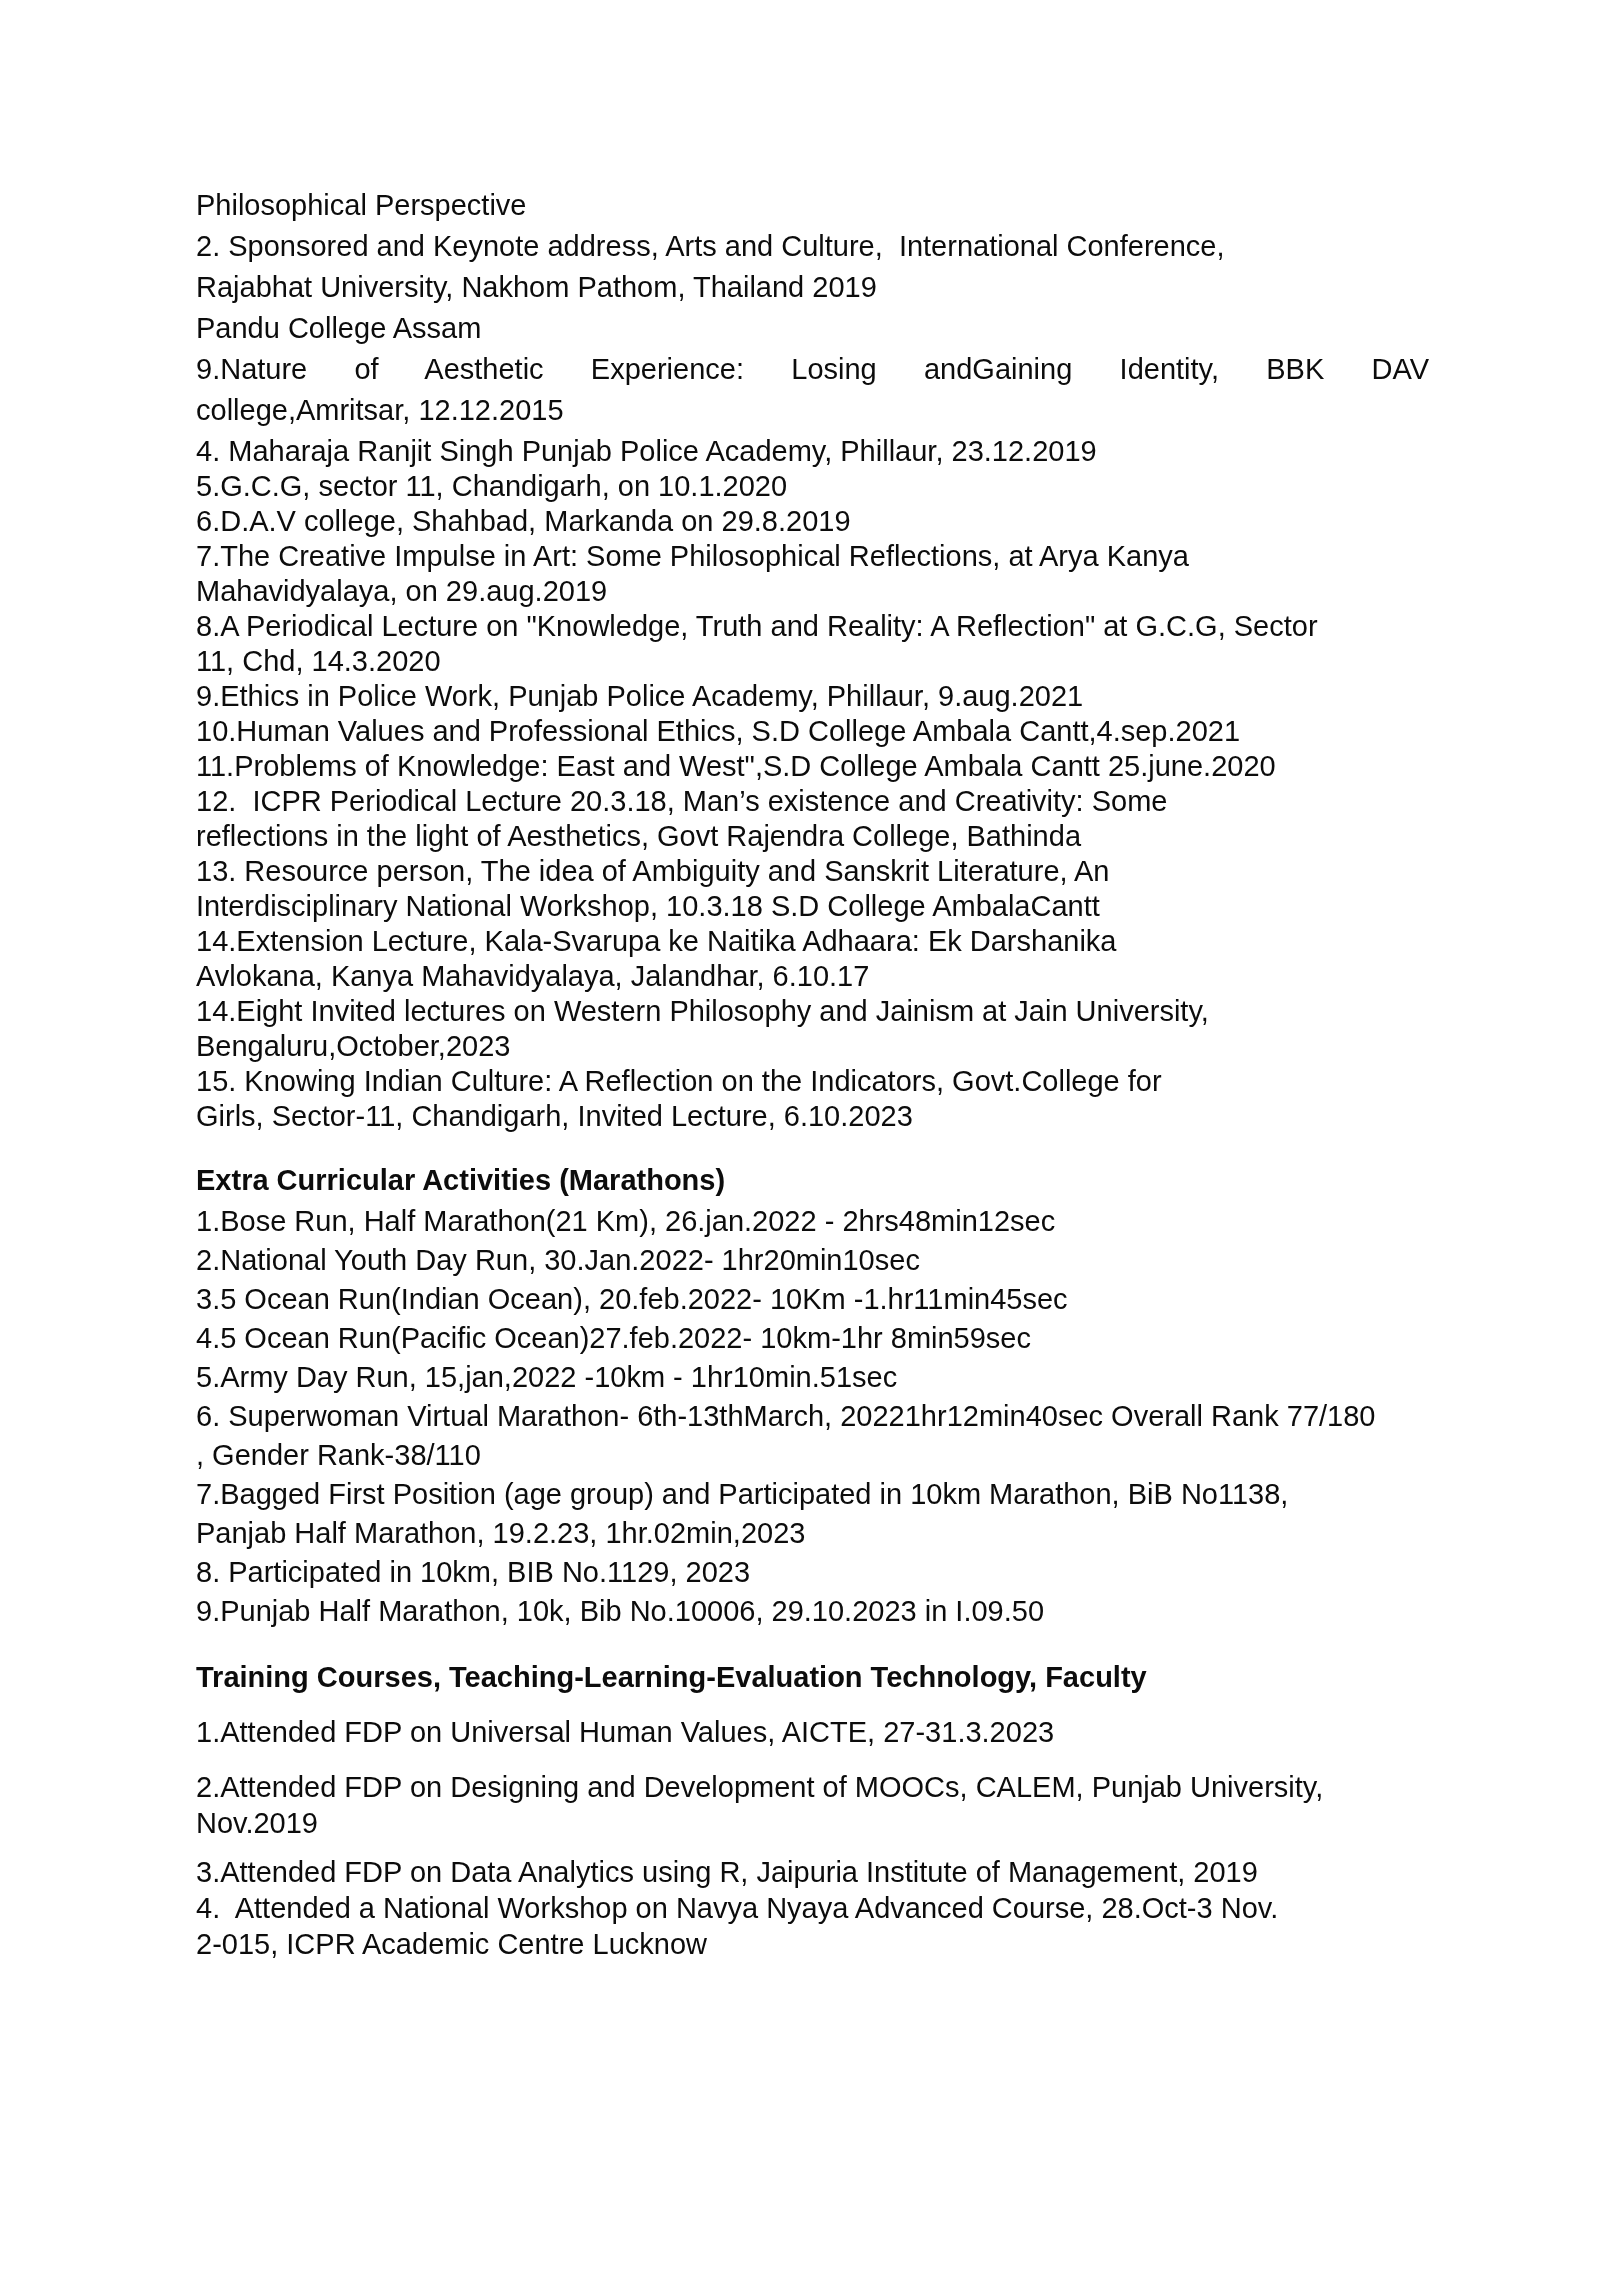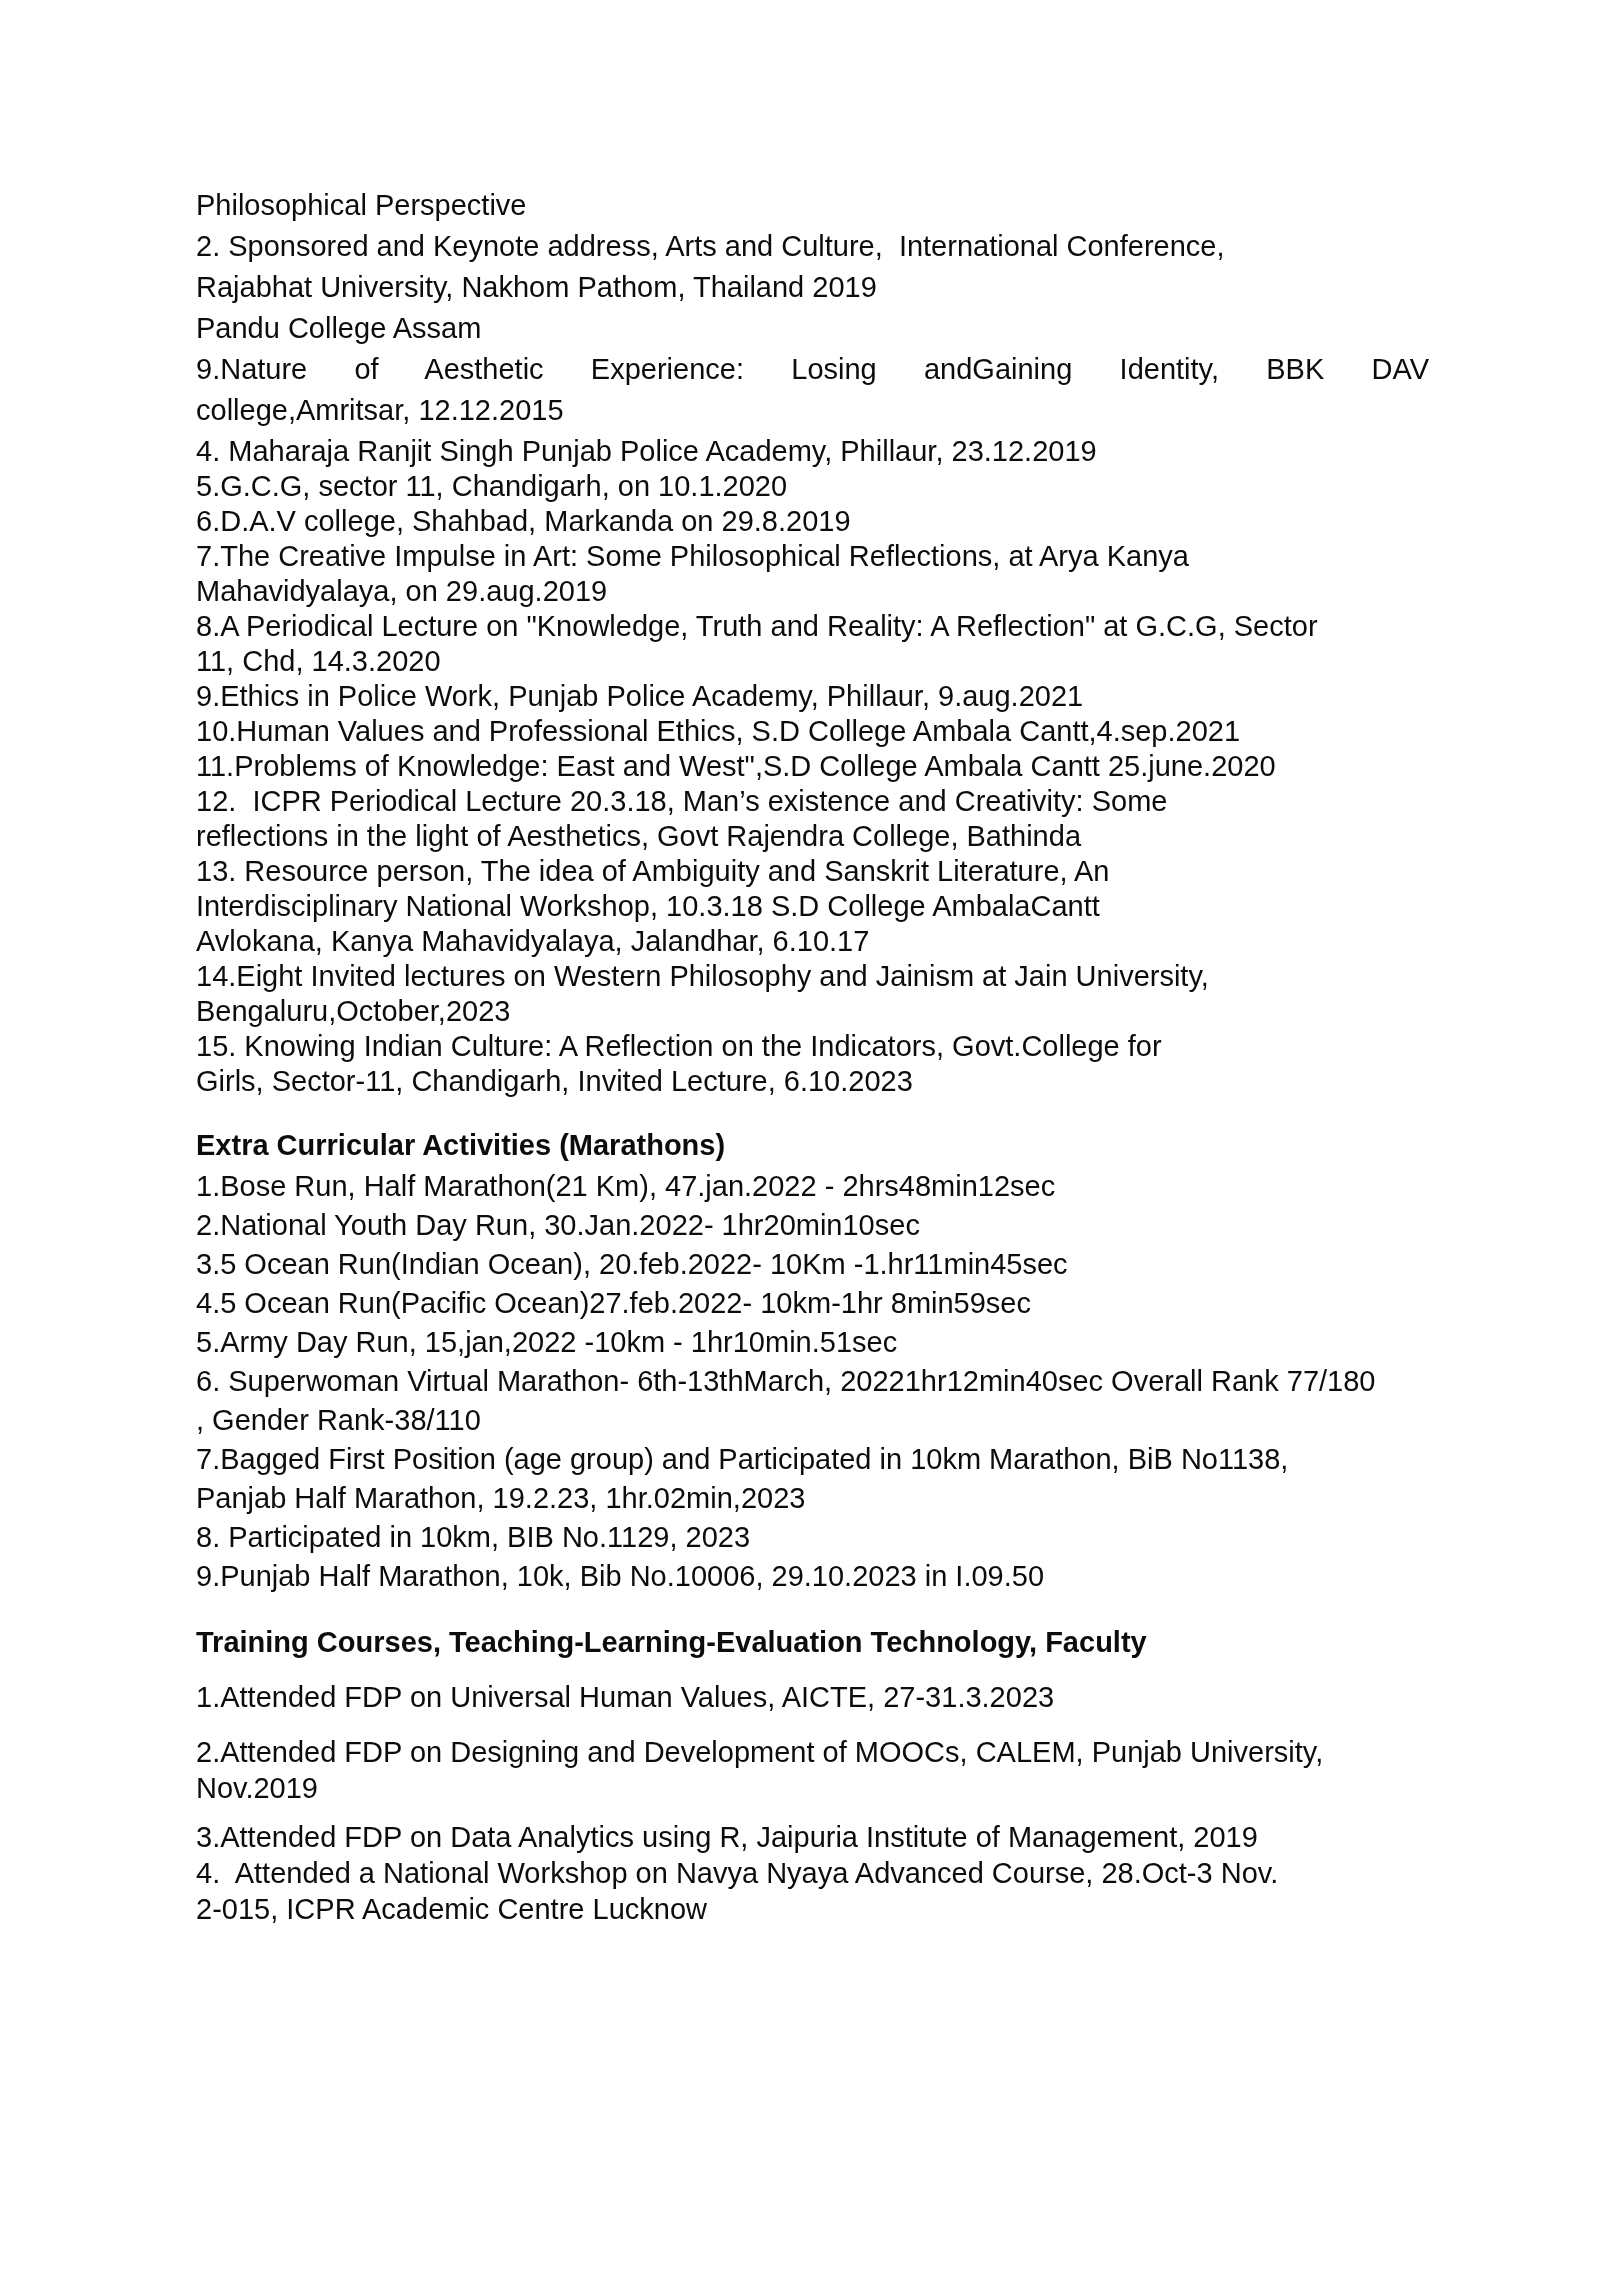--- a/index.html
+++ b/index.html
@@ -82,31 +82,32 @@
       <div class="line"><span>Mahavidyalaya, on 29.aug.2019</span></div>
       <div class="line"><span>8.A Periodical Lecture on "Knowledge, Truth and Reality: A Reflection" at G.C.G, Sector</span></div>
       <div class="line"><span>11, Chd, 14.3.2020</span></div>
       <div class="line"><span>9.Ethics in Police Work, Punjab Police Academy, Phillaur, 9.aug.2021</span></div>
       <div class="line"><span>10.Human Values and Professional Ethics, S.D College Ambala Cantt,4.sep.2021</span></div>
       <div class="line"><span>11.Problems of Knowledge: East and West",S.D College Ambala Cantt 25.june.2020</span></div>
       <div class="line"><span>12.  ICPR Periodical Lecture 20.3.18, Man’s existence and Creativity: Some</span></div>
       <div class="line"><span>reflections in the light of Aesthetics, Govt Rajendra College, Bathinda</span></div>
       <div class="line"><span>13. Resource person, The idea of Ambiguity and Sanskrit Literature, An</span></div>
       <div class="line"><span>Interdisciplinary National Workshop, 10.3.18 S.D College AmbalaCantt</span></div>
+      <div class="line"><span>14.Extension Lecture, Kala-Svarupa ke Naitika Adhaara: Ek Darshanika</span></div>
       <div class="line"><span>Avlokana, Kanya Mahavidyalaya, Jalandhar, 6.10.17</span></div>
       <div class="line"><span>14.Eight Invited lectures on Western Philosophy and Jainism at Jain University,</span></div>
       <div class="line"><span>Bengaluru,October,2023</span></div>
       <div class="line"><span>15. Knowing Indian Culture: A Reflection on the Indicators, Govt.College for</span></div>
       <div class="line"><span>Girls, Sector-11, Chandigarh, Invited Lecture, 6.10.2023</span></div>
     </div>
     <div class="block block-heading">
       <div class="line"><span>Extra Curricular Activities (Marathons)</span></div>
     </div>
     <div class="block block-marathons">
-      <div class="line"><span>1.Bose Run, Half Marathon(21 Km), 47.jan.2022 - 2hrs48min12sec</span></div>
+      <div class="line"><span>1.Bose Run, Half Marathon(21 Km), 26.jan.2022 - 2hrs48min12sec</span></div>
       <div class="line"><span>2.National Youth Day Run, 30.Jan.2022- 1hr20min10sec</span></div>
       <div class="line"><span>3.5 Ocean Run(Indian Ocean), 20.feb.2022- 10Km -1.hr11min45sec</span></div>
       <div class="line"><span>4.5 Ocean Run(Pacific Ocean)27.feb.2022- 10km-1hr 8min59sec</span></div>
       <div class="line"><span>5.Army Day Run, 15,jan,2022 -10km - 1hr10min.51sec</span></div>
       <div class="line"><span>6. Superwoman Virtual Marathon- 6th-13thMarch, 20221hr12min40sec Overall Rank 77/180</span></div>
       <div class="line"><span>, Gender Rank-38/110</span></div>
       <div class="line"><span>7.Bagged First Position (age group) and Participated in 10km Marathon, BiB No1138,</span></div>
       <div class="line"><span>Panjab Half Marathon, 19.2.23, 1hr.02min,2023</span></div>
       <div class="line"><span>8. Participated in 10km, BIB No.1129, 2023</span></div>
       <div class="line"><span>9.Punjab Half Marathon, 10k, Bib No.10006, 29.10.2023 in I.09.50</span></div>

